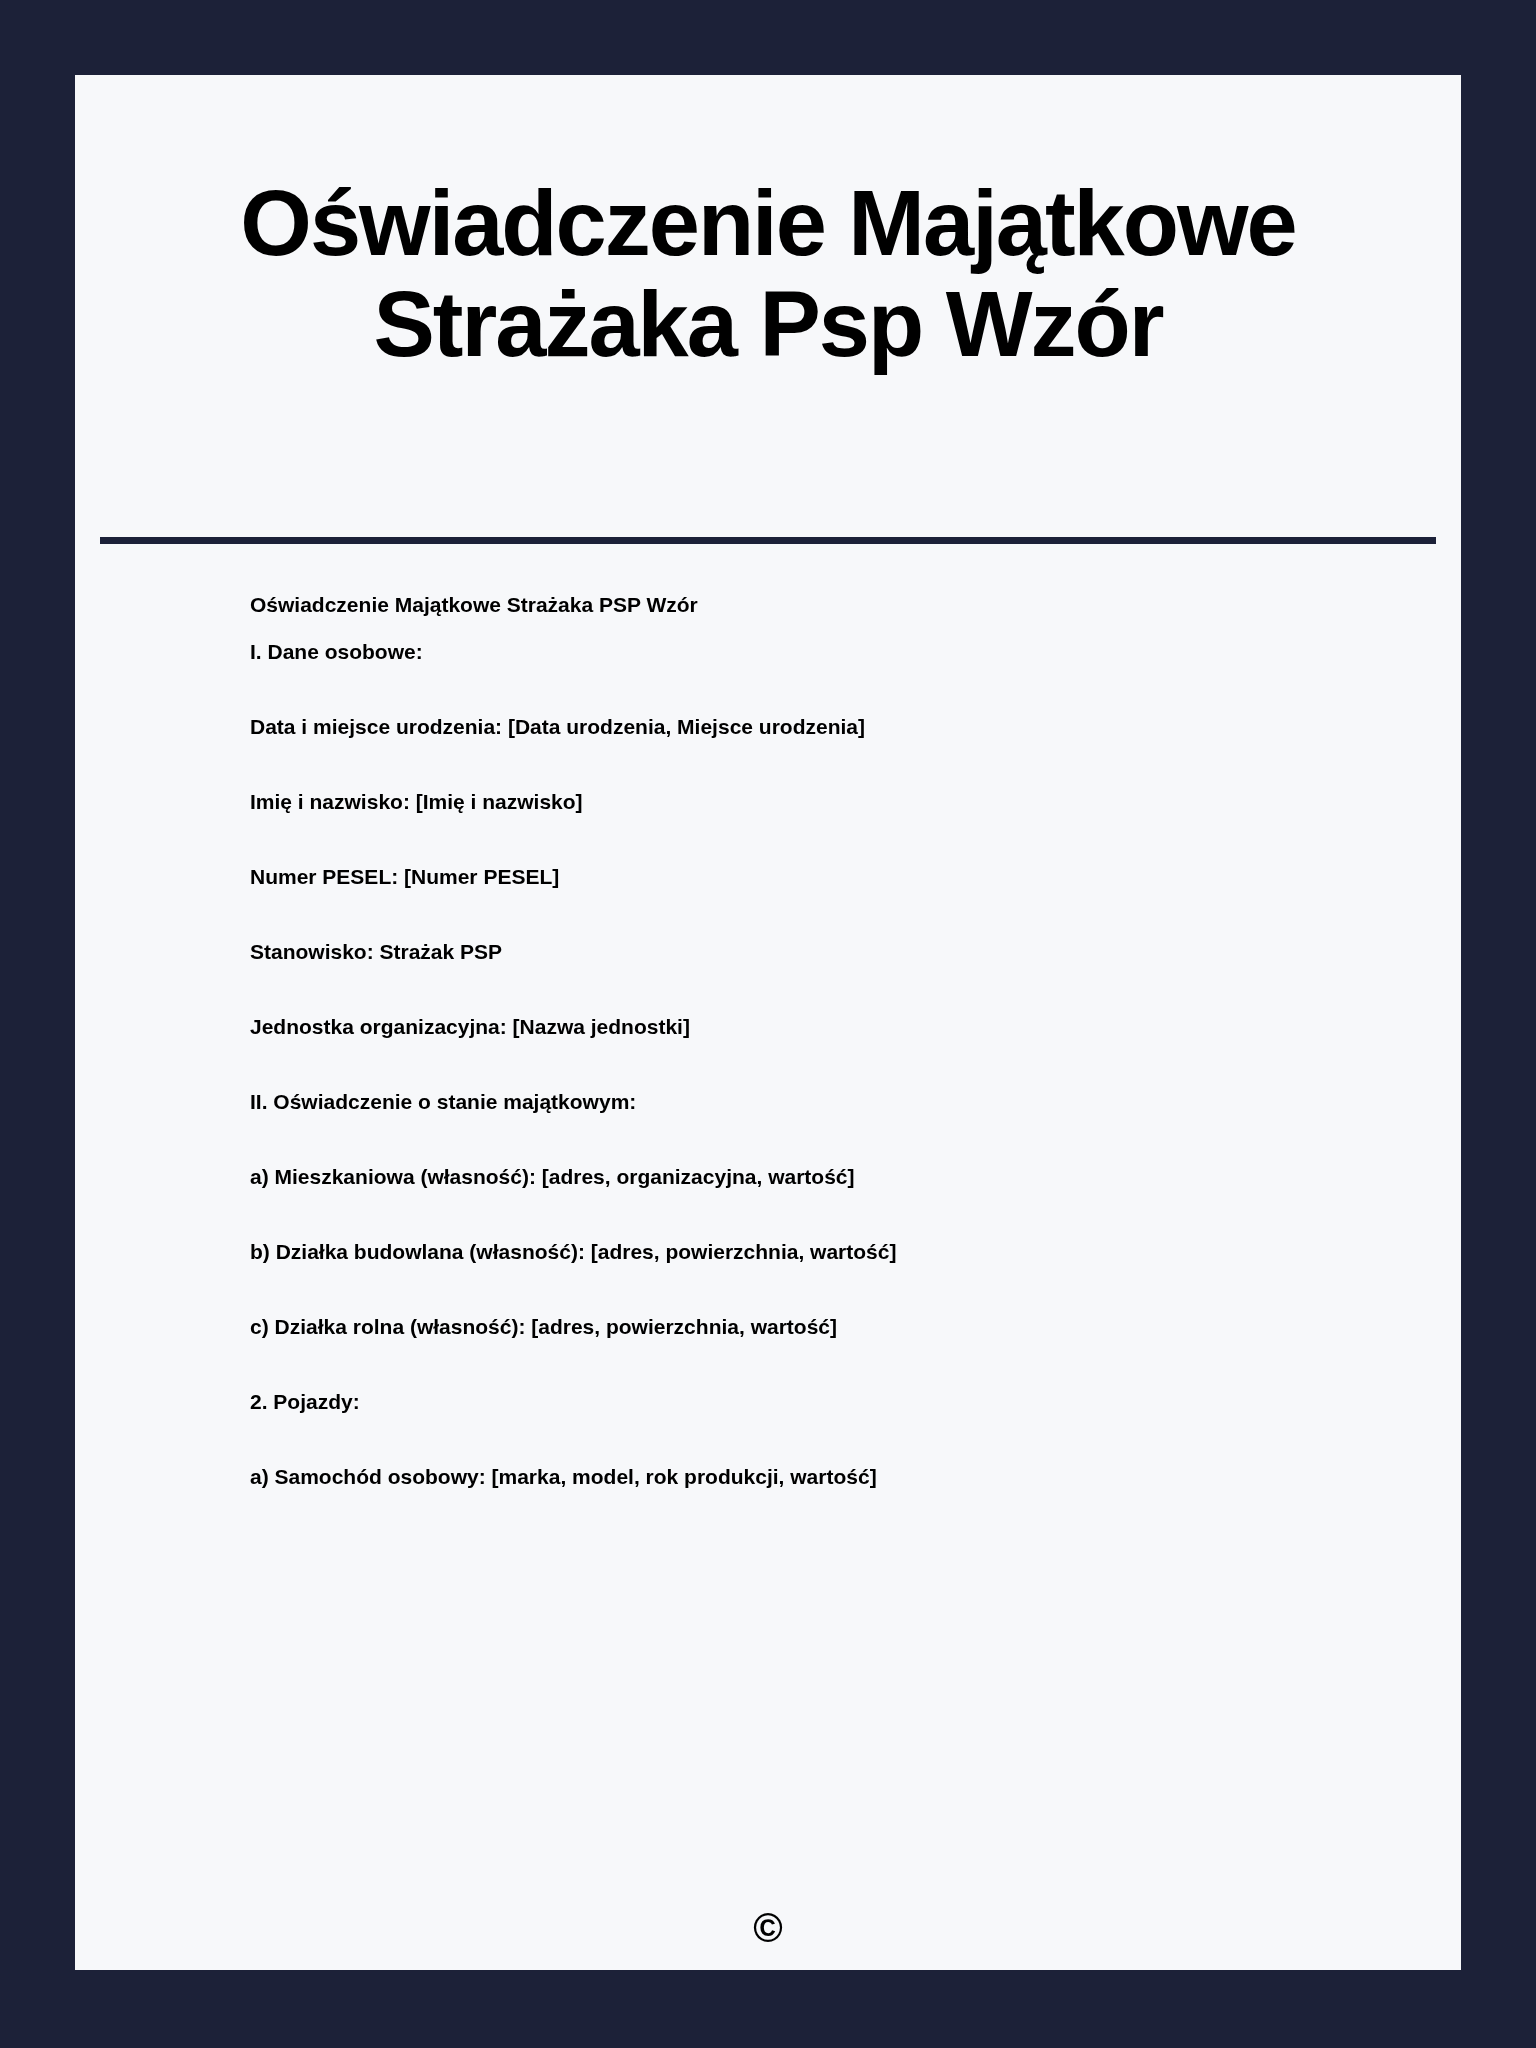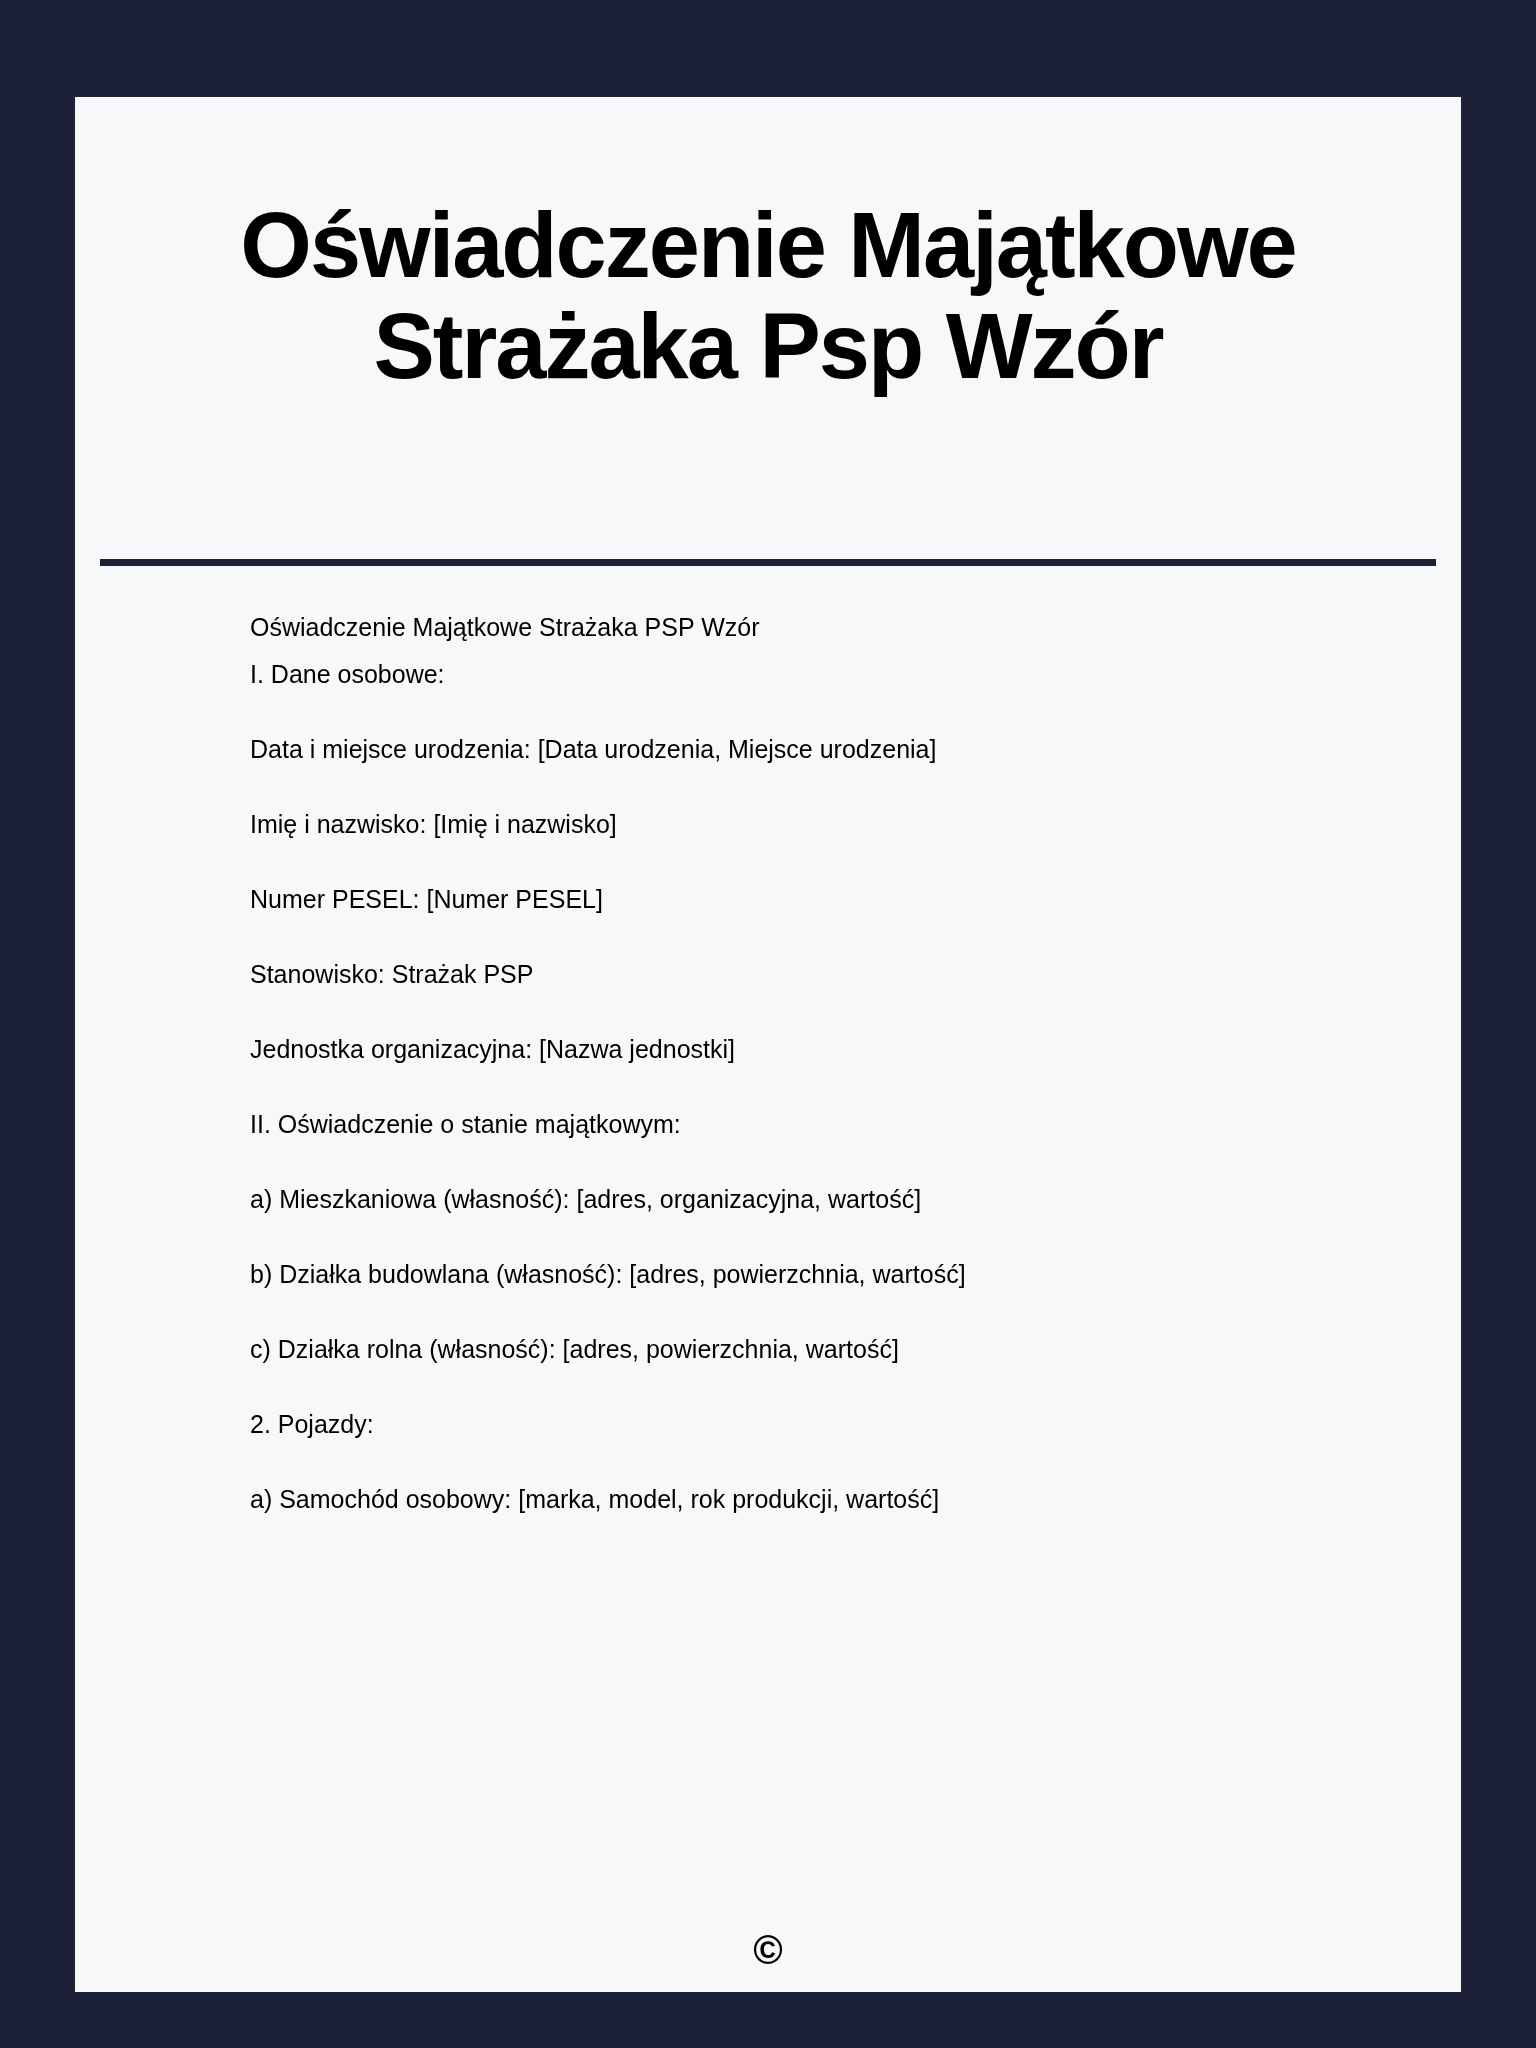--- a/index.html
+++ b/index.html
@@ -14,21 +14,20 @@
     font-family: "Liberation Sans", sans-serif;
     overflow: hidden;
   }
   .document {
     position: absolute;
     left: 75px;
     top: 75px;
     width: 1386px;
     height: 1895px;
     background: #f7f8fa;
-    margin-top: 22px;
   }
   .doc-title {
     position: absolute;
     top: 98px;
     left: 0;
     right: 0;
     text-align: center;
     font-weight: bold;
     font-size: 92px;
     line-height: 101px;
@@ -48,22 +47,22 @@
     background: #1c2138;
   }
   .doc-body {
     position: absolute;
     top: 517px;
     left: 175px;
     right: 150px;
   }
   .doc-body p {
     margin: 0 0 49px 0;
-    font-weight: normal;
-    font-size: 25px;
+    font-weight: bold;
+    font-size: 21px;
     line-height: 26px;
     color: #000000;
     white-space: pre;
   }
   .doc-body p.tight {
     margin-bottom: 21px;
   }
   .doc-body p.section {
     margin-top: 25px;
   }

